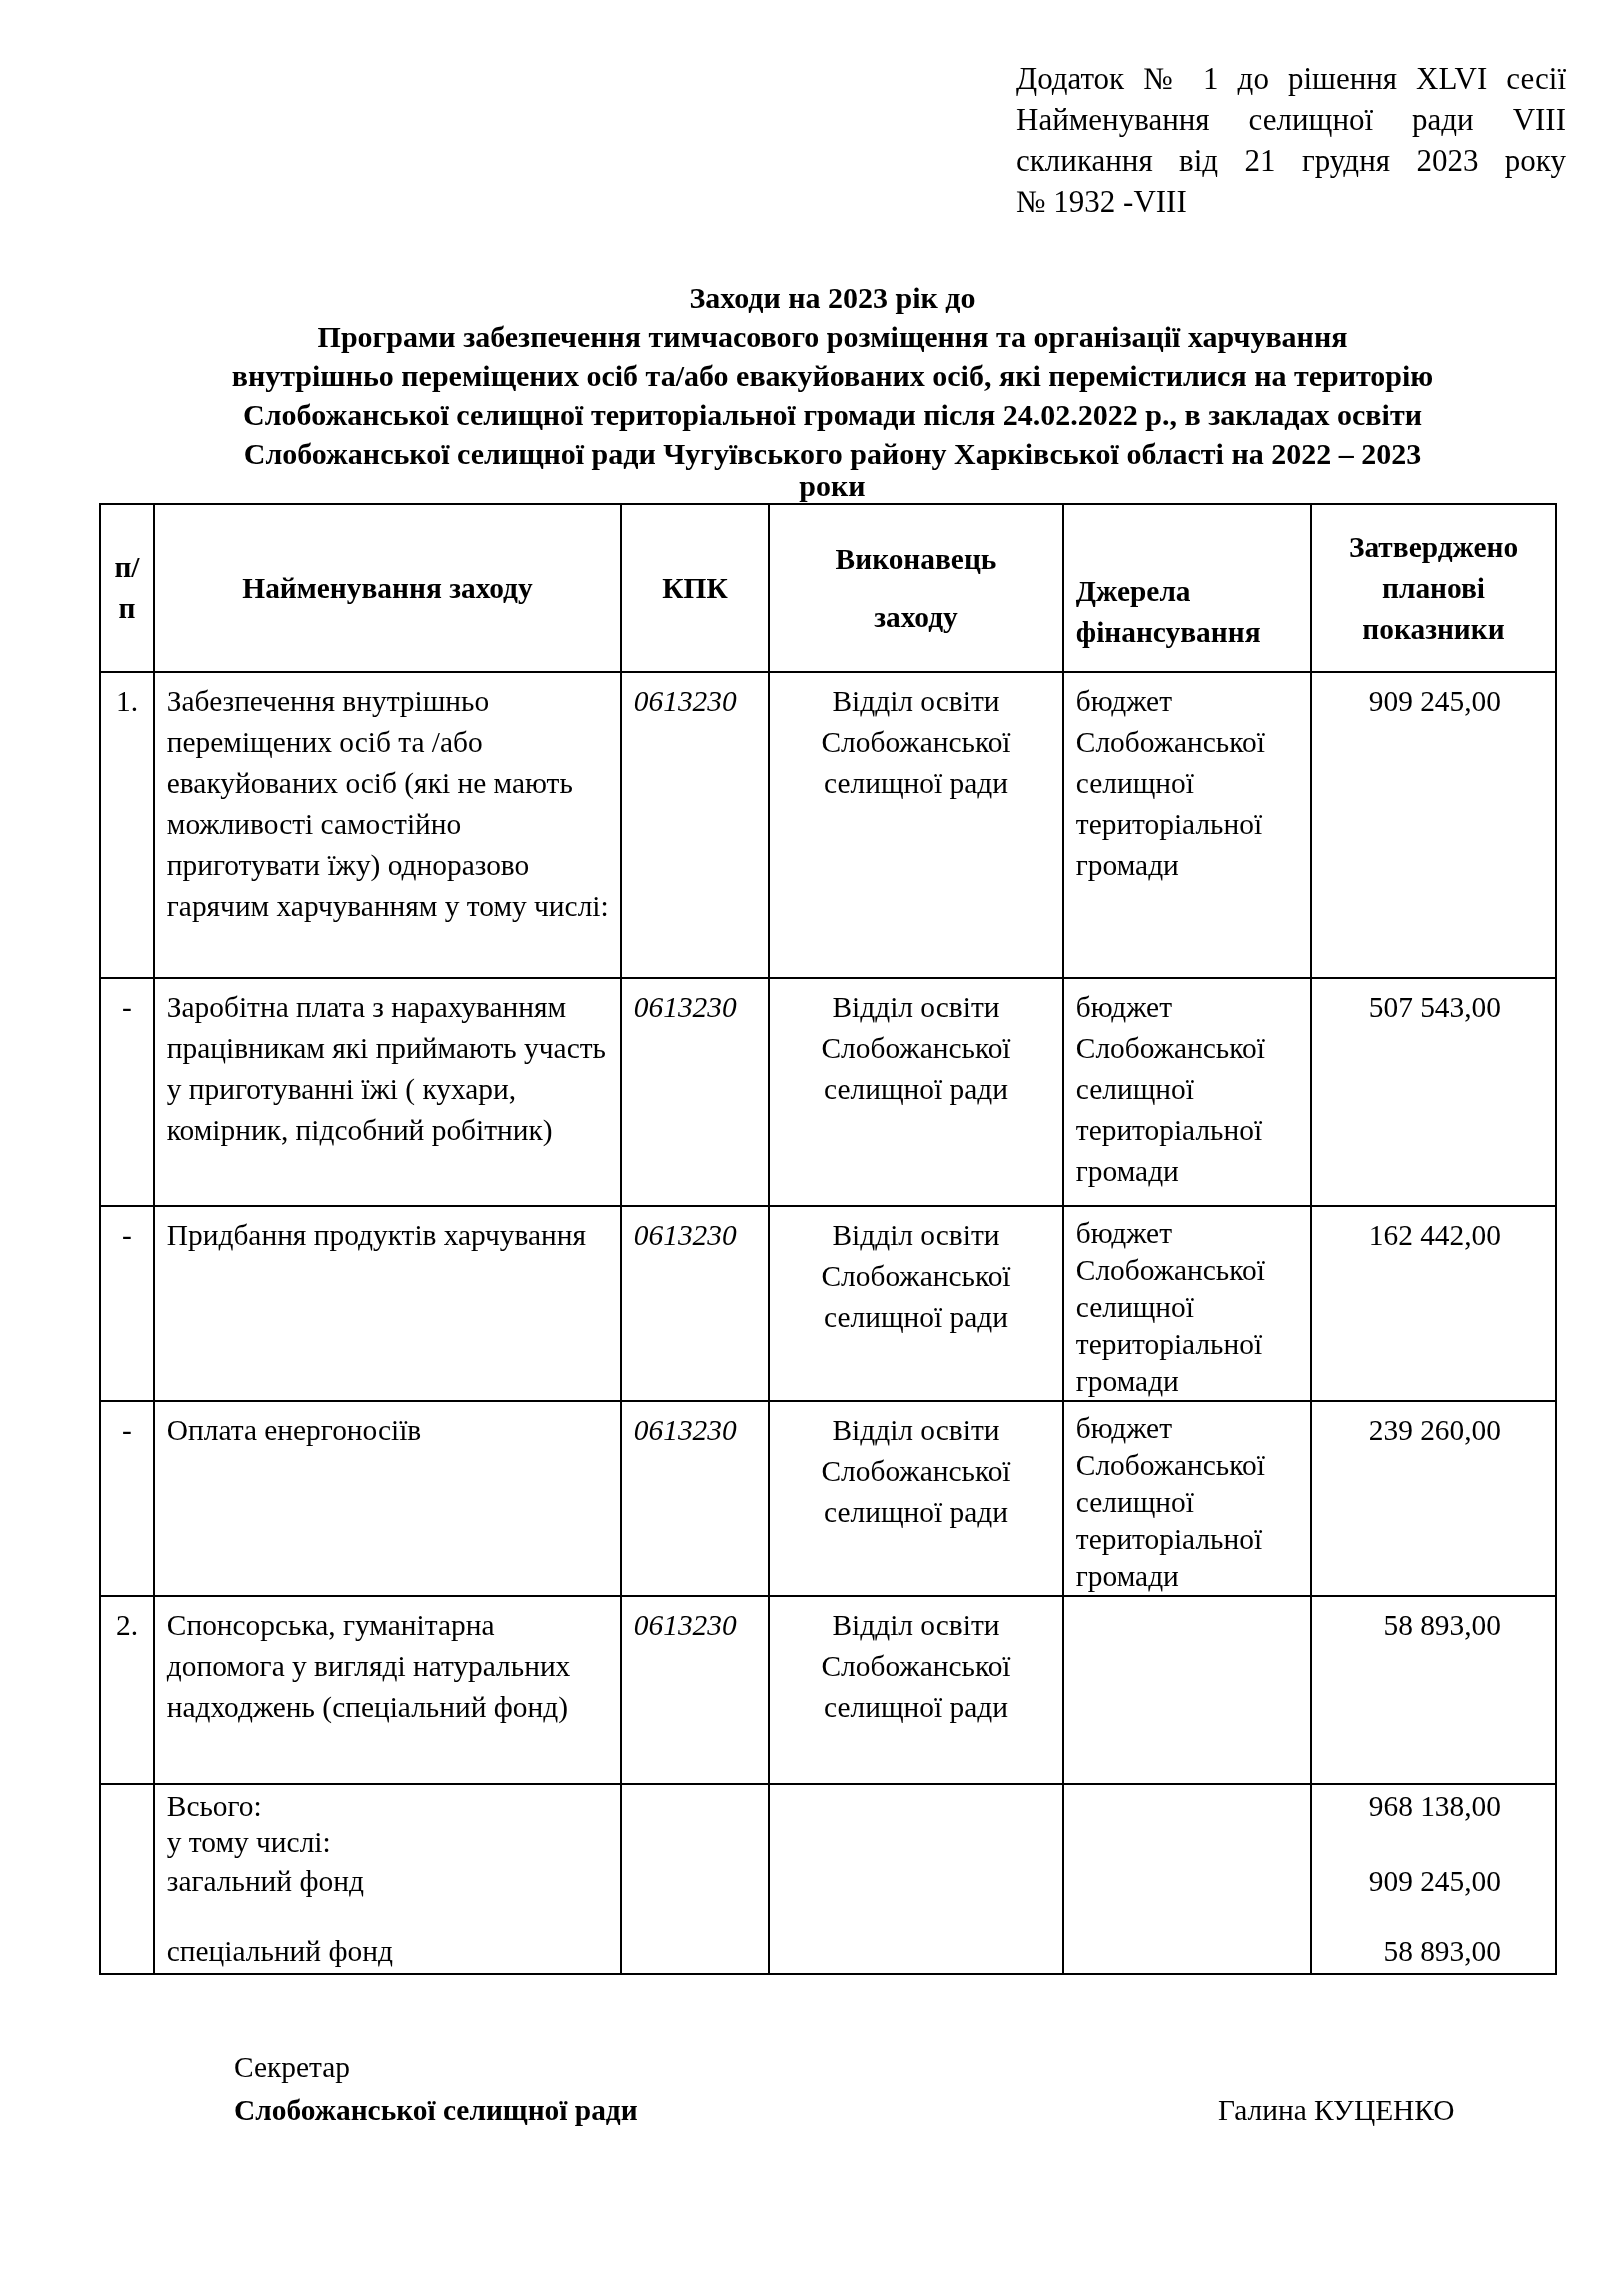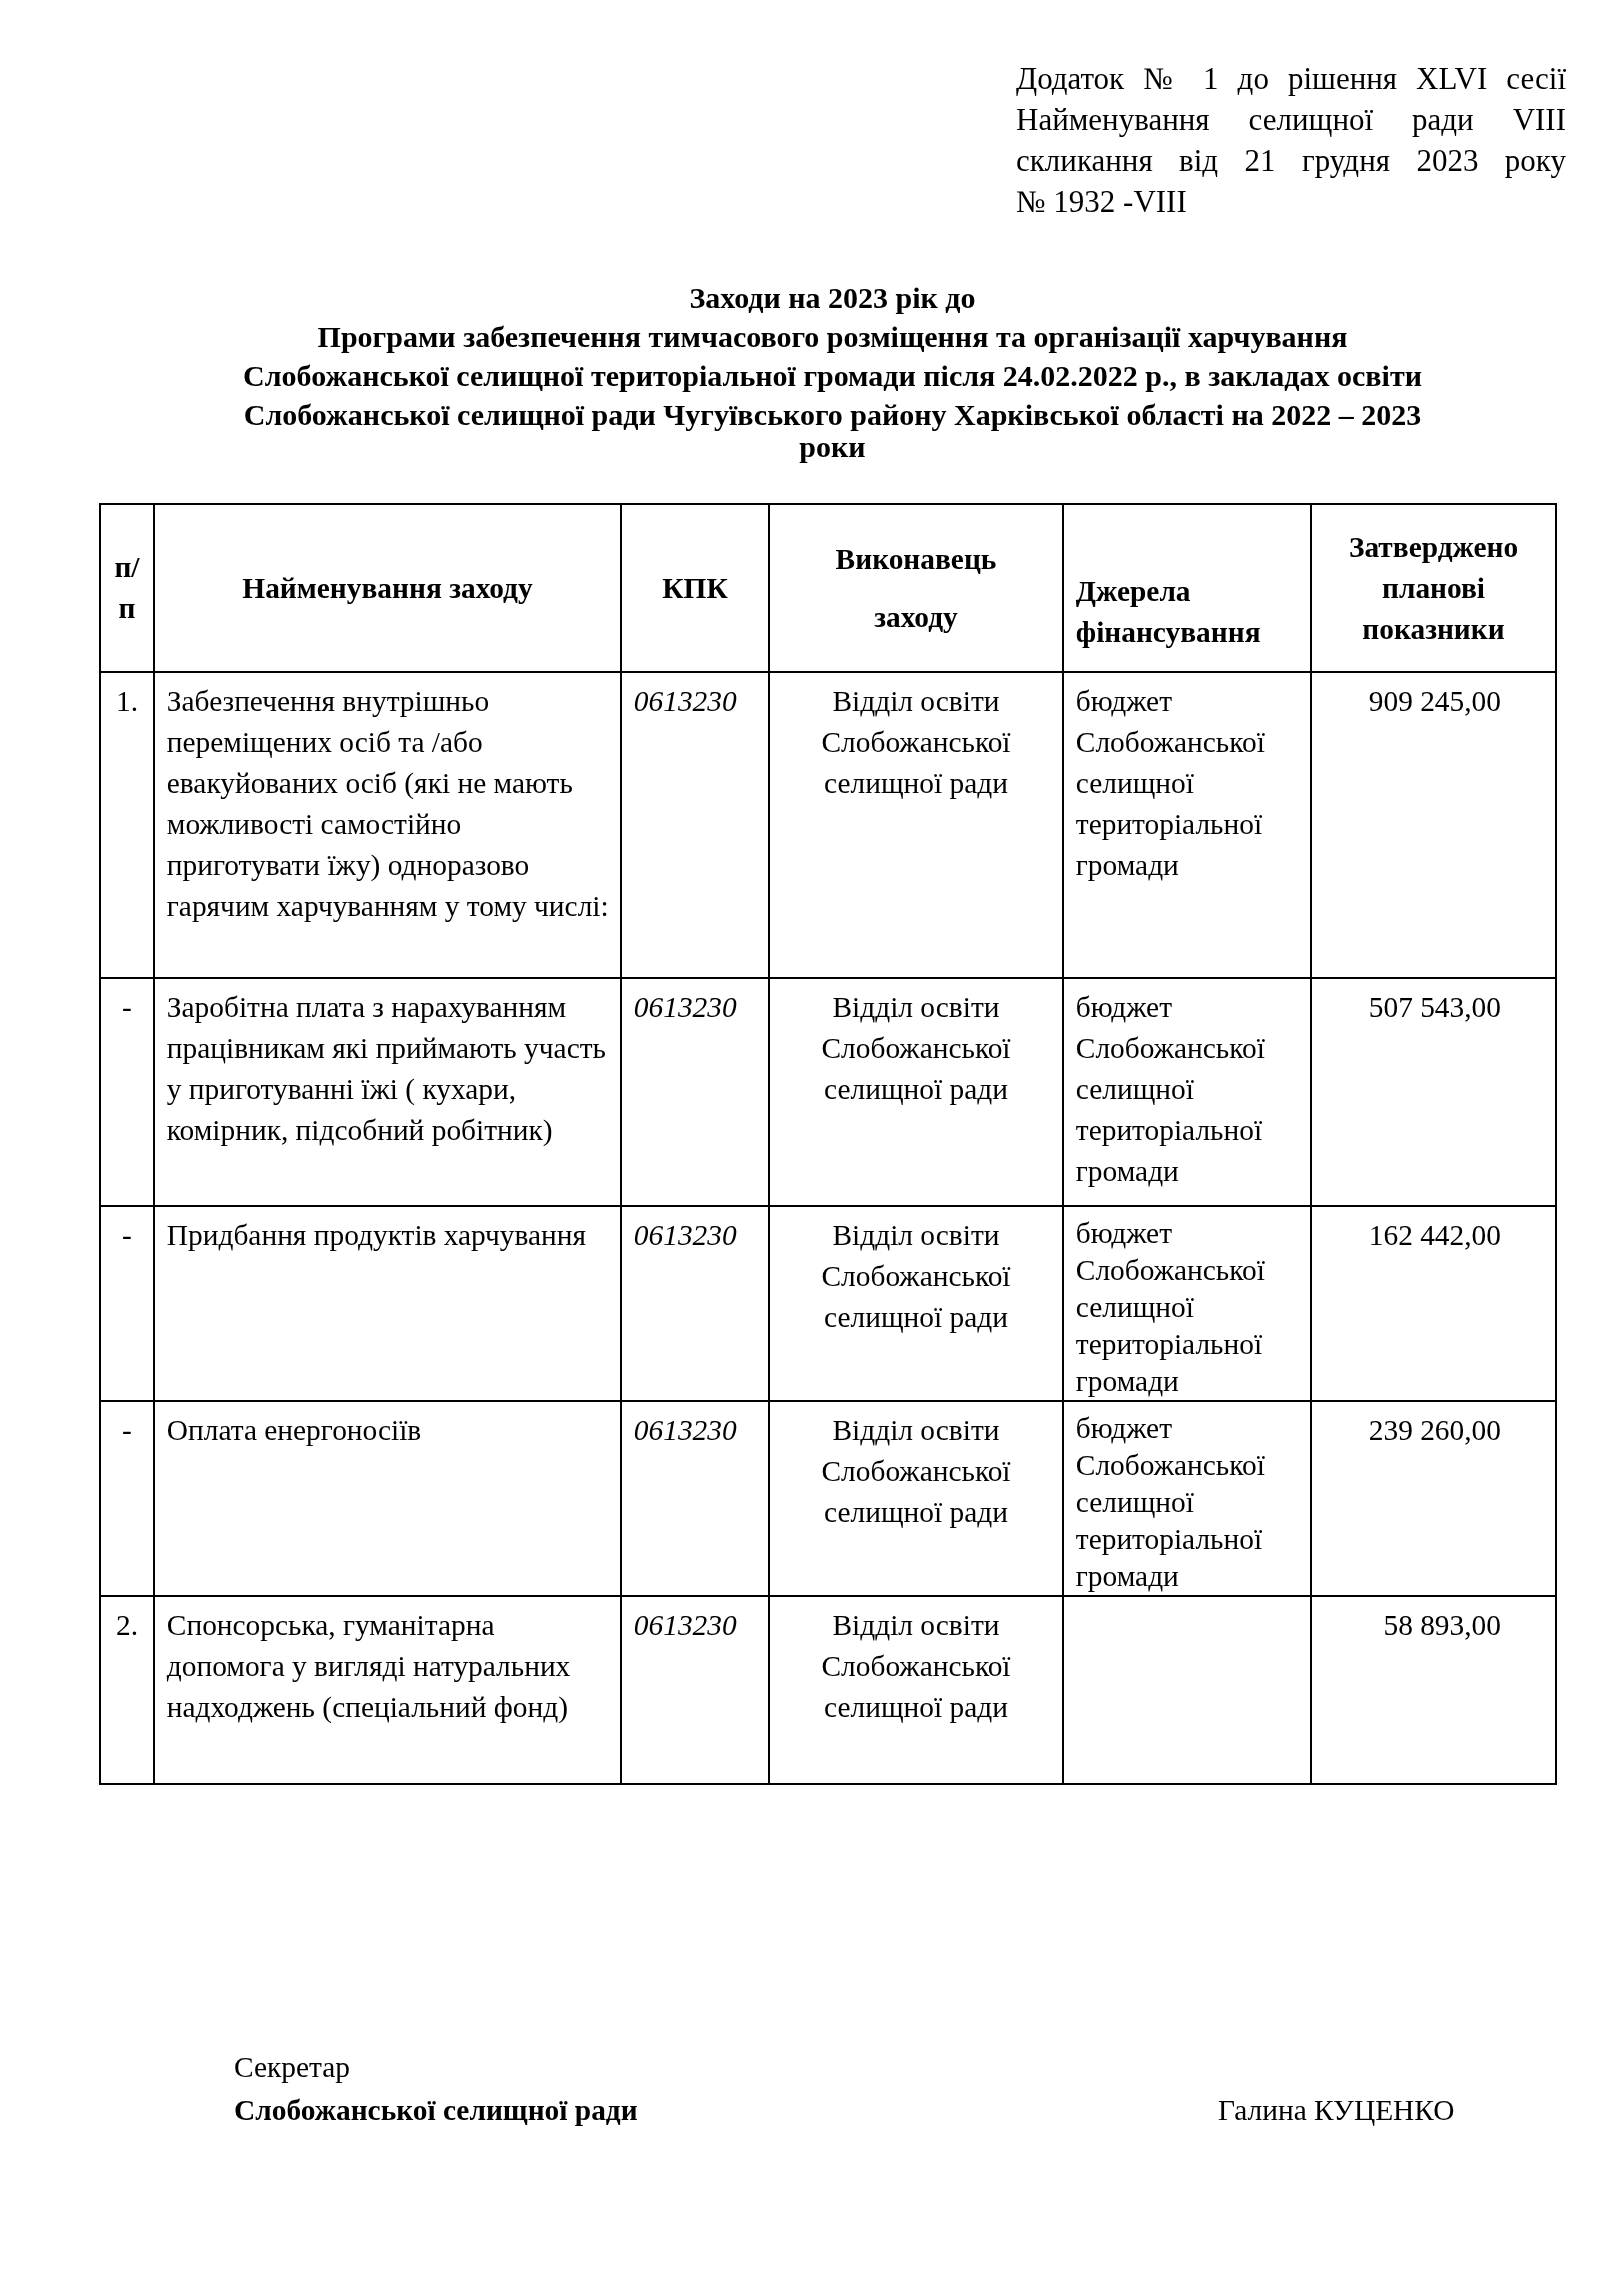--- a/index.html
+++ b/index.html
@@ -31,20 +31,21 @@
 <div class="abs header-note">
   <div>Додаток № 1 до рішення XLVI сесії</div>
   <div>Найменування селищної ради VIII</div>
   <div>скликання від 21 грудня 2023 року</div>
   <div class="last">№ 1932 -VIII</div>
 </div>
 
 <div class="abs title">
   <div>Заходи на 2023 рік до</div>
   <div>Програми забезпечення тимчасового розміщення та організації харчування</div>
+  <div>внутрішньо переміщених осіб та/або евакуйованих осіб, які перемістилися на територію</div>
   <div>Слобожанської селищної  територіальної громади  після 24.02.2022 р., в закладах освіти</div>
   <div>Слобожанської селищної ради Чугуївського району Харківської області на 2022 – 2023</div>
   <div style="line-height:26px;">роки</div>
 </div>
 
 <table class="main">
   <colgroup>
     <col class="c0">
       <col class="c1">
       <col class="c2">
@@ -105,20 +106,37 @@
 
   <tr style="height:188px;">
     <td class="num">2.</td>
     <td class="name" style="padding-right:79px;">Спонсорська, гуманітарна допомога у вигляді натуральних надходжень (спеціальний фонд)</td>
     <td class="kpk">0613230</td>
     <td class="exec" style="padding:7.9px 26px 0 26px;">Відділ освіти Слобожанської селищної ради</td>
     <td class="src"></td>
     <td class="amt">58 893,00</td>
   </tr>
 
+  <tr style="height:188px;">
+    <td></td>
+    <td class="name totals-name" style="padding-top:5.2px !important;">
+      <div style="height:33px;line-height:33px;">Всього:</div>
+      <div style="height:39px;line-height:39px;">у тому числі:</div>
+      <div style="height:73px;line-height:39px;">загальний фонд</div>
+      <div style="line-height:33px;">спеціальний фонд</div>
+    </td>
+    <td></td>
+    <td></td>
+    <td></td>
+    <td class="amt totals-amt" style="padding:5.2px 54px 0 0 !important;">
+      <div style="height:72px;line-height:33px;">968 138,00</div>
+      <div style="height:73px;line-height:39px;">909 245,00</div>
+      <div style="line-height:33px;">58 893,00</div>
+    </td>
+  </tr>
 </tbody>
   </table>
 
 <div class="abs sign" style="left:234px;top:2048px;">
   <div>Секретар</div>
   <div style="margin-top:3.9px;font-weight:bold;">Слобожанської селищної ради</div>
 </div>
 <div class="abs sign" style="left:1218px;top:2091px;">Галина КУЦЕНКО</div>
 
 

